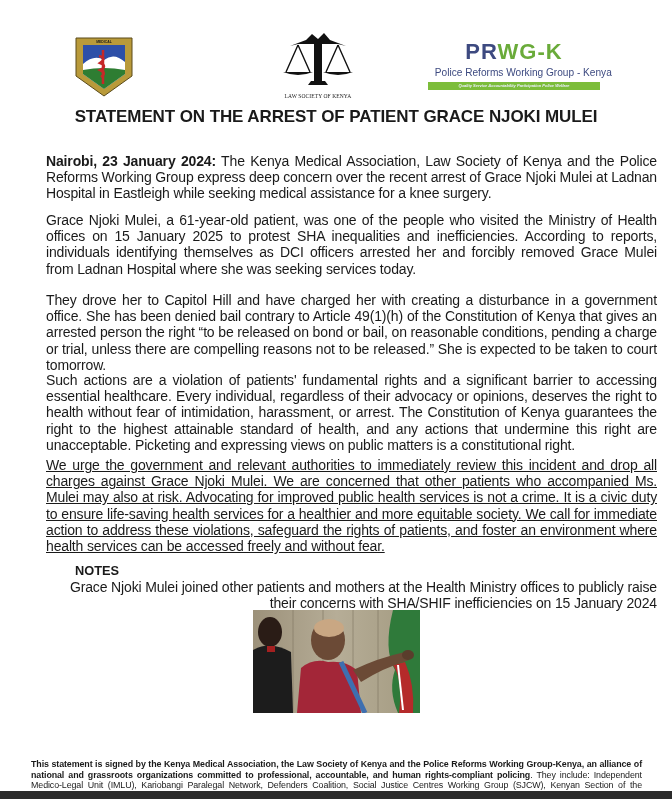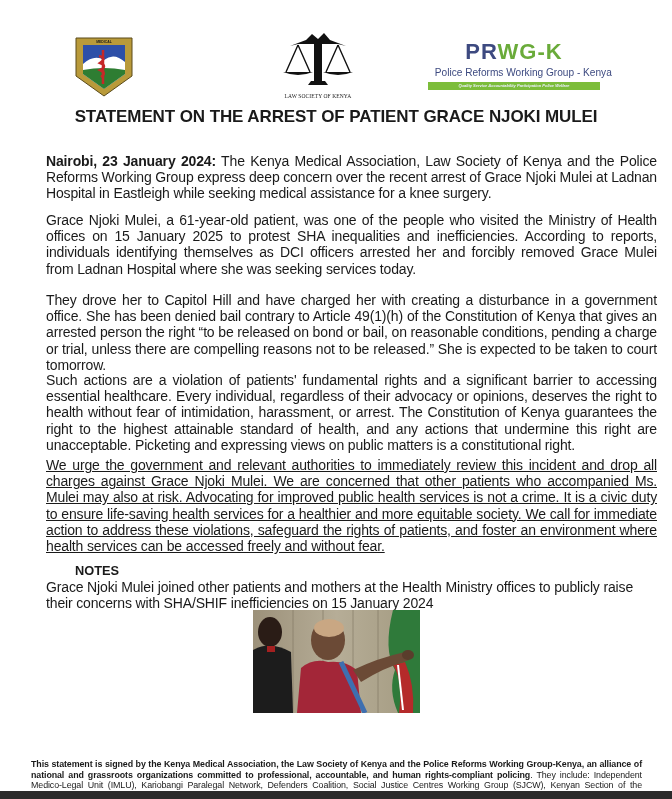--- a/index.html
+++ b/index.html
@@ -22,21 +22,21 @@
 
   
   .body { position: absolute; left: 31px; width: 611px; font-size: 14px; line-height: 16.2px; text-align: justify; letter-spacing: -0.15px; margin-left: 15px; }
   .body b { font-weight: bold; }
   .p1 { top: 153px; }
   .p2 { top: 212px; }
   .p3 { top: 292px; }
   .p4 { top: 372px; }
   .p5 { top: 457px; text-decoration: underline; }
   .notes-h { position: absolute; left: 31px; top: 563px; font-weight: bold; font-size: 12.8px; line-height: 16px; margin-left: 44px; }
-  .notes { top: 579px; text-align: left; }
+  .notes { top: 579px; text-align: right; }
 
   .photo { position: absolute; left: 253px; top: 610px; width: 167px; height: 103px; overflow: hidden; background: #8a8068; }
 
   .footer { position: absolute; left: 31px; top: 714px; width: 611px; font-size: 8.9px; line-height: 10.6px; text-align: justify; letter-spacing: -0.1px; margin-top: 45px; }
   .footer b { font-weight: bold; }
   .bottom-bar { position: absolute; left: 0; top: 791px; width: 672px; height: 8px; background: #2b2b2b; }
 </style>
 </head>
 <body>
 

